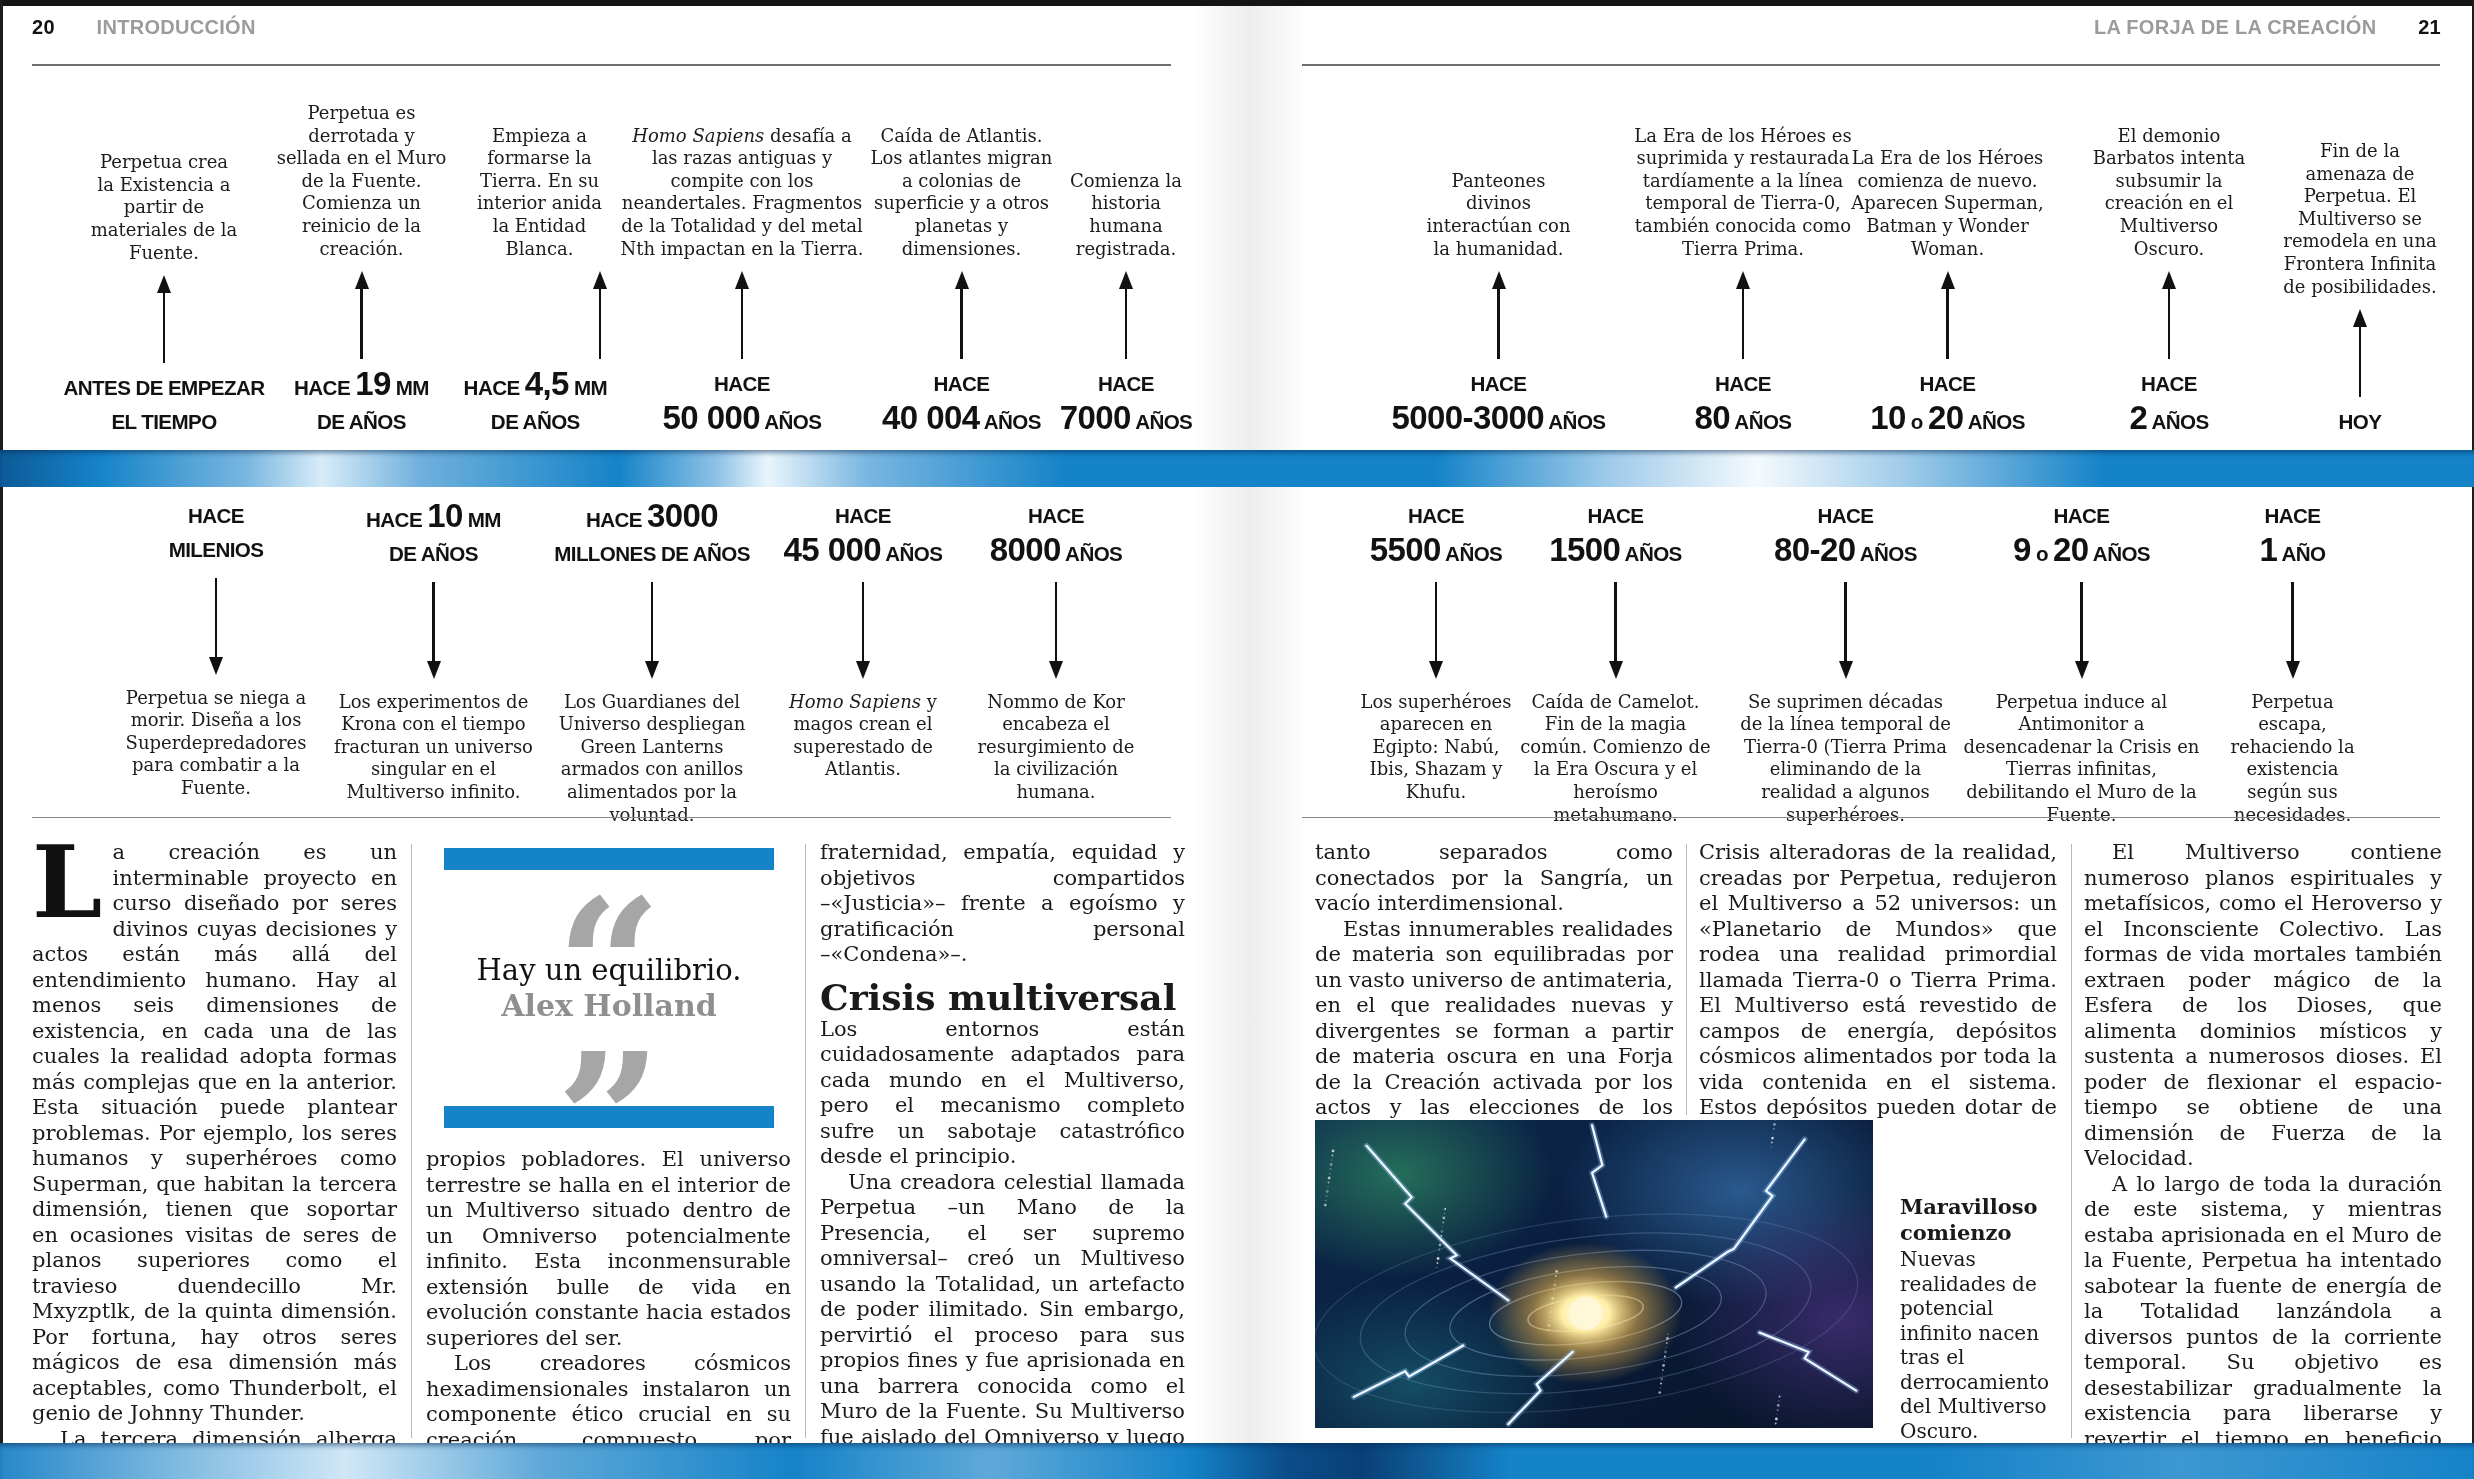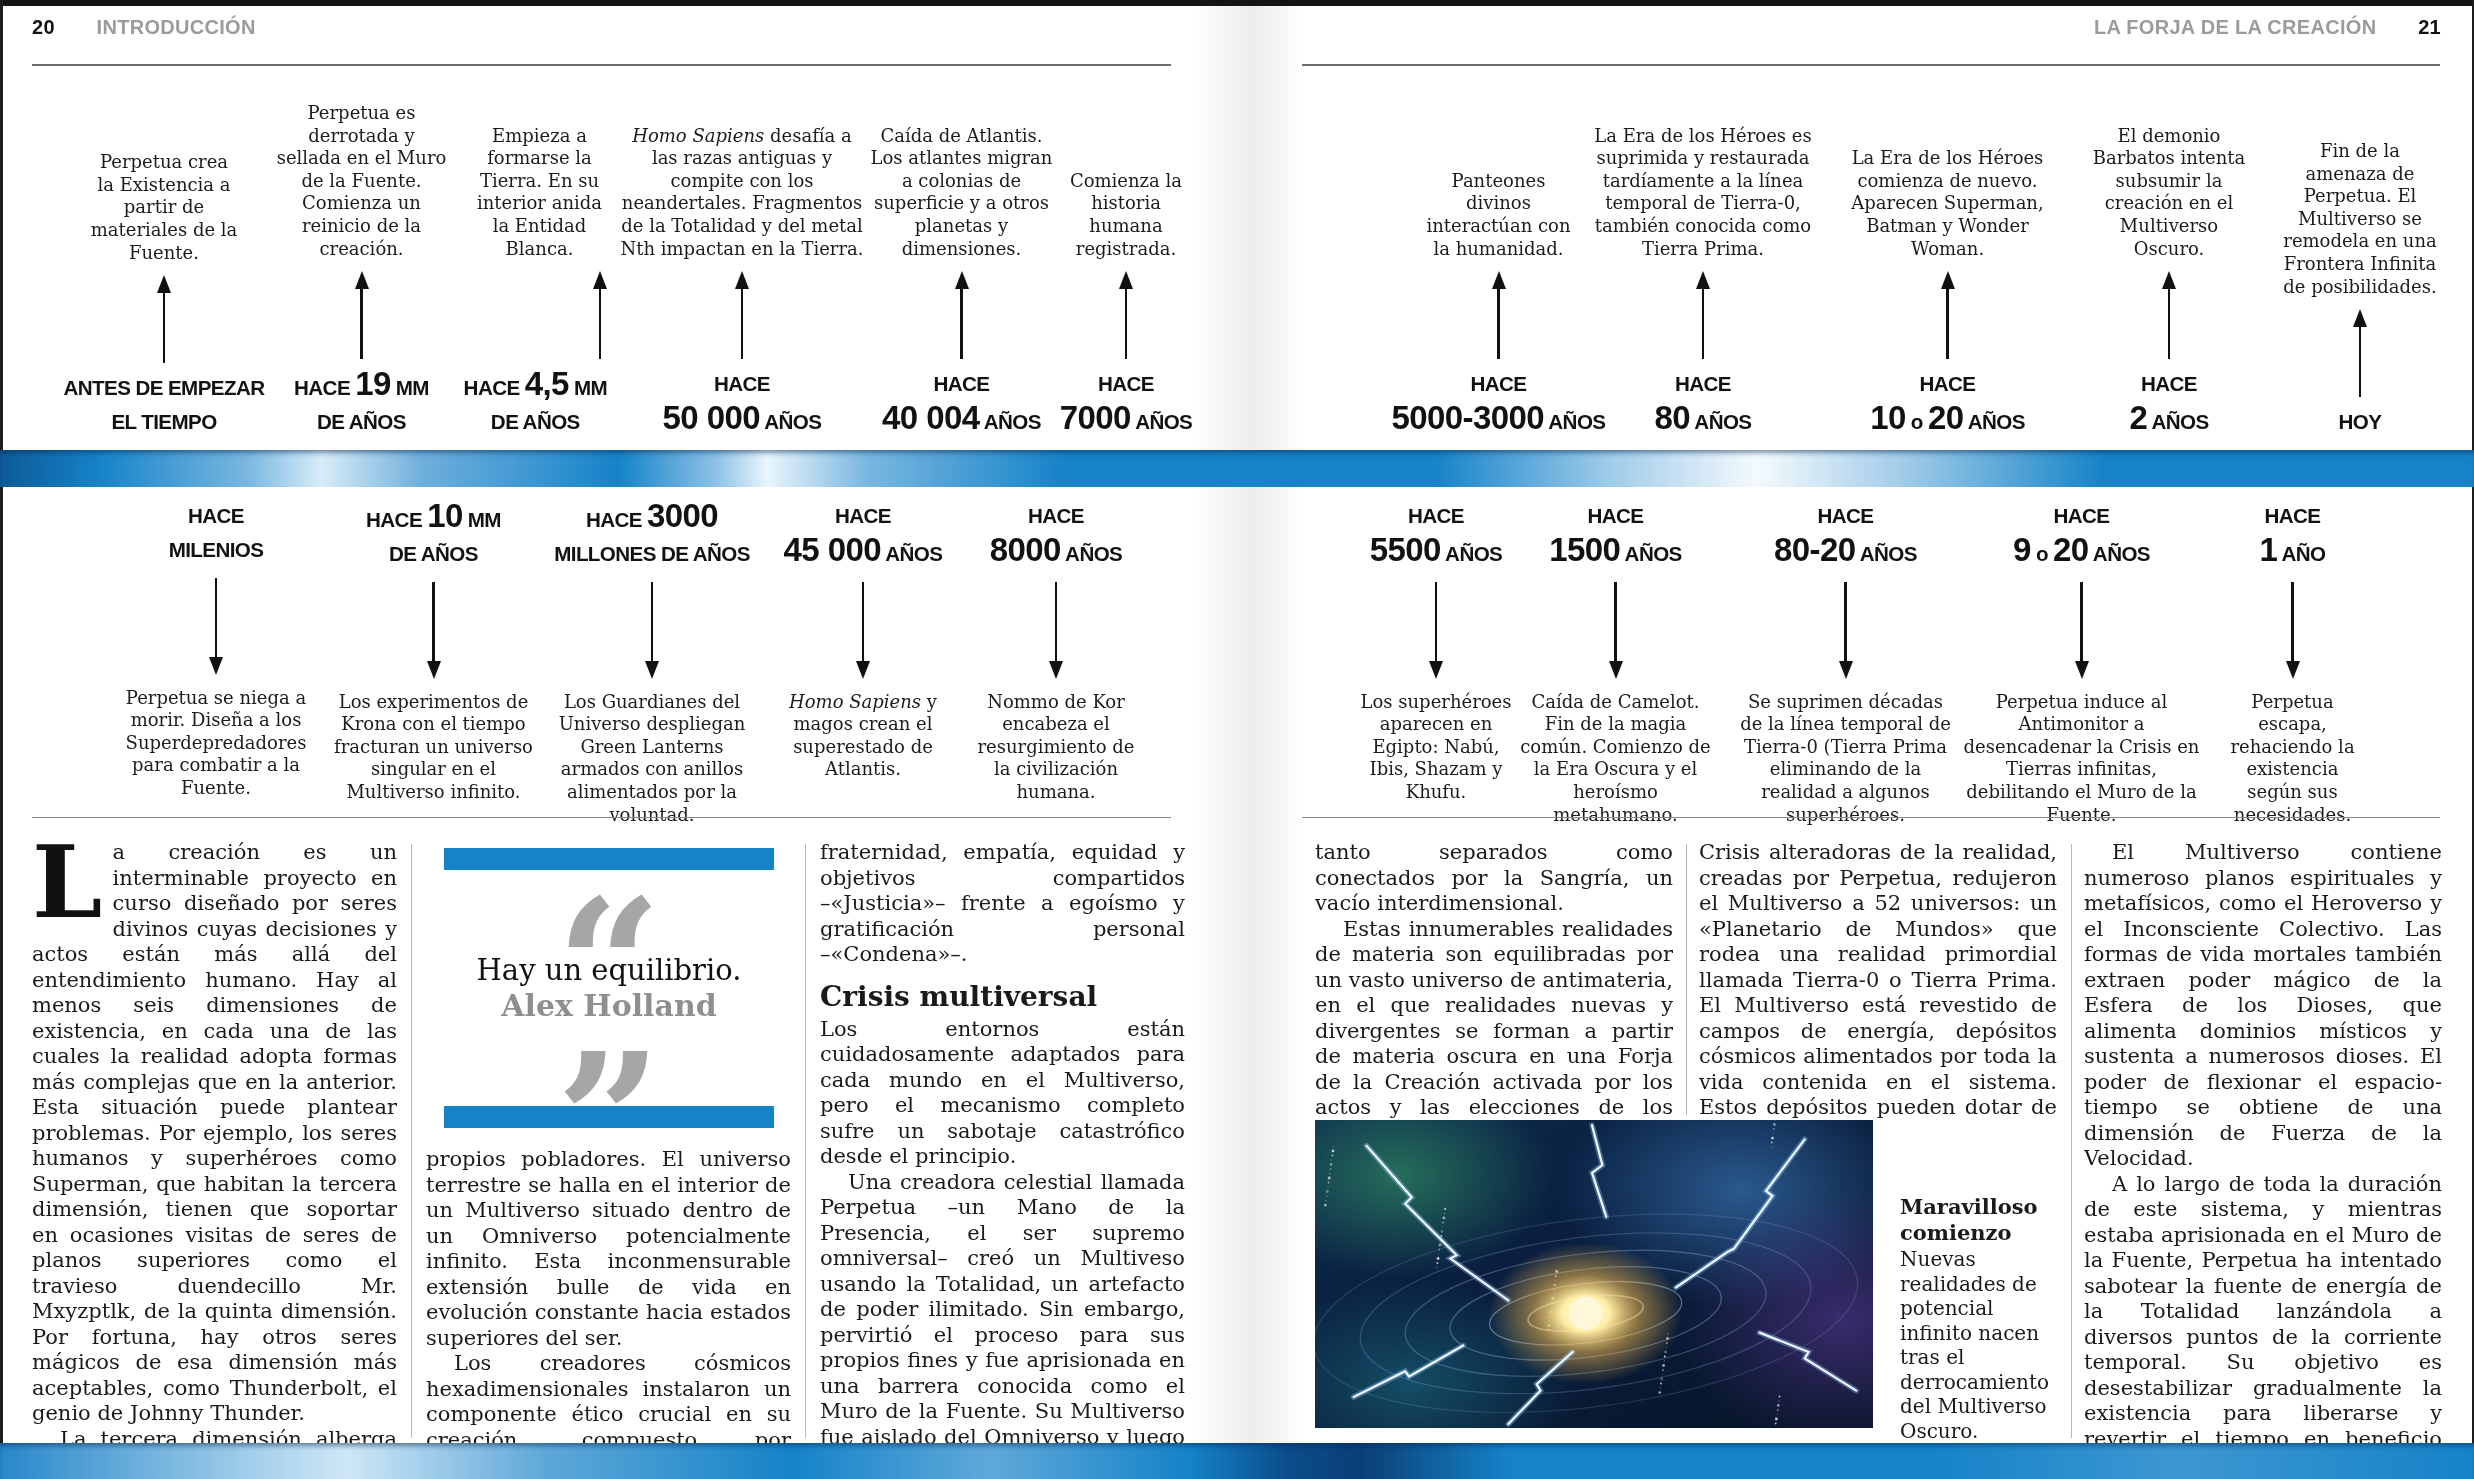--- a/index.html
+++ b/index.html
@@ -49,21 +49,21 @@
 
   .thin-rule{position:absolute;top:817px;height:1.3px;background:#8a8a8a;}
   .thin-rule.left{left:32px;width:1139px;}
   .thin-rule.right{left:1302px;width:1138px;}
 
   
   .col{position:absolute;top:840px;height:606px;font-size:21px;line-height:25.5px;
        text-align:justify;overflow:hidden;}
   .col p{margin:0;}
   .col p.ind{text-indent:28px;}
-  .col h3{font-size:28px;line-height:30px;font-weight:bold;margin:14px 0 5.2px 0;text-align:left;}
+  .col h3{font-size:36px;line-height:30px;font-weight:bold;margin:14px 0 5.2px 0;text-align:left;}
   .dc{float:left;font-weight:bold;font-size:100px;line-height:72px;padding:6.4px 10.3px 0 0;color:#111;}
   .vrule{position:absolute;width:1.3px;background:#b7b7b7;}
 
   
   .quote{margin:7.7px 17px 19.3px 18px;}
   .qbar{height:22px;background:#1583c8;}
   .qmark{font-weight:bold;color:#a6a6a6;text-align:center;font-size:184px;line-height:193px;
          height:82px;overflow:hidden;}
   .qtext{font-size:29px;line-height:35px;text-align:center;color:#111;margin-top:1.3px;}
   .qattr{font-size:30px;line-height:36px;font-weight:bold;color:#8f8f8f;text-align:center;}
@@ -168,21 +168,21 @@
         <div class="ev">Panteones divinos interactúan con la humanidad.</div>
         <div class="arrow up">
           <div class="head"></div>
           <div class="stem" style="height:70px"></div>
         </div>
         <div class="tdate">
           <div><span class="sm">HACE</span></div>
           <div><span class="bg">5000-3000</span><span class="sm"> AÑOS</span></div>
         </div>
       </div>
-      <div class="tl-item top" style="left: 1592px; width: 222px;">
+      <div class="tl-item top" style="left: 1632px; width: 222px;">
         <div class="ev">La Era de los Héroes es suprimida y restaurada tardíamente a la línea temporal de Tierra-0, también conocida como Tierra Prima.</div>
         <div class="arrow up">
           <div class="head"></div>
           <div class="stem" style="height:70px"></div>
         </div>
         <div class="tdate">
           <div><span class="sm">HACE</span></div>
           <div><span class="bg">80</span><span class="sm"> AÑOS</span></div>
         </div>
       </div>

